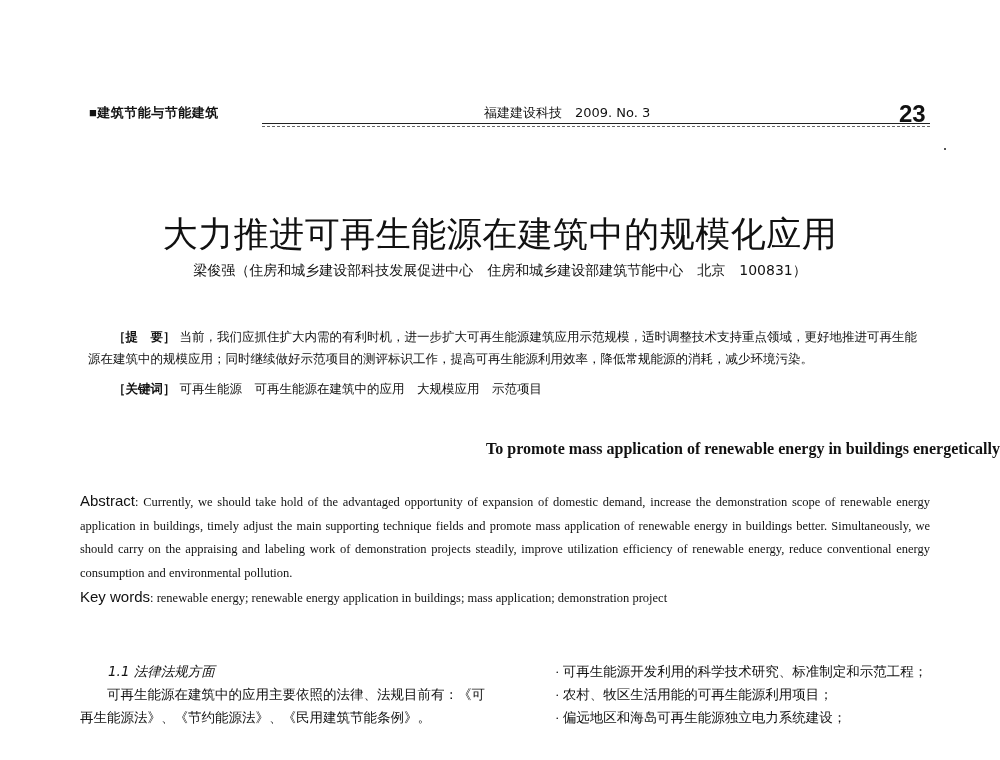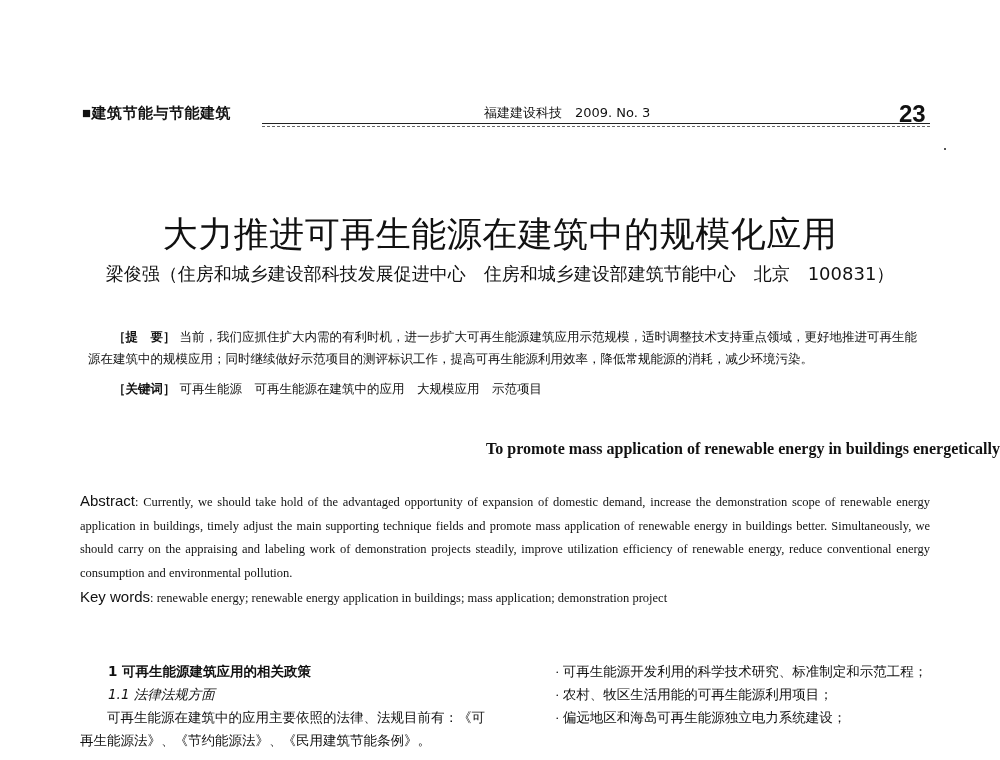--- a/index.html
+++ b/index.html
@@ -1,27 +1,27 @@
 <!DOCTYPE html>
 <html><head>
 <meta charset="utf-8">
 <style>
   html, body { margin: 0; padding: 0; }
   body {
     width: 1000px; height: 760px; background: #ffffff; position: relative; overflow: hidden;
     color: #111; font-family: "DejaVu Serif", "Liberation Serif", serif;
   }
   .abs { position: absolute; }
-  .header-left { left: 82px; top: 104px; font-family: Liberation Sans, sans-serif; font-weight: bold; font-size: 15px; letter-spacing: 0.5px; }
+  .header-left { left: 89px; top: 104px; font-family: Liberation Sans, sans-serif; font-weight: bold; font-size: 13px; letter-spacing: 0.5px; }
   .header-journal { left: 484px; top: 104px; font-size: 13px; font-family: "DejaVu Sans", sans-serif; }
   .header-page { left: 899px; top: 100px; font-size: 24px; font-family: "Liberation Sans", sans-serif; font-weight: bold; }
   .header-rule { left: 262px; top: 123px; width: 668px; height: 0; border-top: 1.5px solid #222; }
   .header-rule2 { left: 262px; top: 126px; width: 668px; height: 0; border-top: 1px dashed #666; }
   .title { left: 0; width: 1000px; top: 192px; text-align: center; font-size: 35px; font-family: "DejaVu Serif", serif; letter-spacing: 0.5px; margin-top: 19px; }
-  .authors { left: 0; width: 1000px; top: 262px; text-align: center; font-size: 18px; font-family: "DejaVu Sans", sans-serif; }
+  .authors { left: 0; width: 1000px; top: 262px; text-align: center; font-size: 14px; font-family: "DejaVu Sans", sans-serif; }
   .zh-abstract { left: 80px; top: 318px; width: 850px; font-size: 12.5px; line-height: 22px; font-family: "DejaVu Serif", serif; }
   .zh-abstract p { margin: 8px; }
   .indent { text-indent: 2em; }
   .bold { font-weight: bold; }
   .en-title { left: 0; width: 1000px; top: 440px; text-align: right; font-size: 16px; font-weight: bold; font-family: "Liberation Serif", serif; }
   .en-abstract { left: 80px; top: 489px; width: 850px; font-size: 12.5px; line-height: 23.5px; font-family: "Liberation Serif", serif; text-align: justify; }
   .en-abstract p { margin: 0; }
   .en-label { font-family: "Liberation Sans", sans-serif; font-size: 15px; }
   .col-left { left: 80px; top: 660px; width: 415px; font-size: 13.5px; line-height: 23px; font-family: "DejaVu Sans", sans-serif; }
   .col-right { left: 528px; top: 660px; width: 405px; font-size: 13.5px; line-height: 23px; font-family: Liberation Serif, serif; }
@@ -55,21 +55,20 @@
 </div>
 
 <div class="abs en-title">To promote mass application of renewable energy in buildings energetically</div>
 
 <div class="abs en-abstract">
   <p><span class="en-label">Abstract</span><span>: </span><span>Currently, we should take hold of the advantaged opportunity of expansion of domestic demand, increase the demonstration scope of renewable energy application in buildings, timely adjust the main supporting technique fields and promote mass application of renewable energy in buildings better. Simultaneously, we should carry on the appraising and labeling work of demonstration projects steadily, improve utilization efficiency of renewable energy, reduce conventional energy consumption and environmental pollution.</span></p>
   <p><span class="en-label">Key words</span><span>: </span><span>renewable energy; renewable energy application in buildings; mass application; demonstration project</span></p>
 </div>
 
 <div class="abs col-left">
-  <p class="h1">1 可再生能源建筑应用的相关政策</p>
   <p class="h2">1.1 法律法规方面</p>
   <p class="indent">可再生能源在建筑中的应用主要依照的法律、法规目前有：《可再生能源法》、《节约能源法》、《民用建筑节能条例》。</p>
 </div>
 
 <div class="abs col-right">
   <p class="indent">· 可再生能源开发利用的科学技术研究、标准制定和示范工程；</p>
   <p class="indent">· 农村、牧区生活用能的可再生能源利用项目；</p>
   <p class="indent">· 偏远地区和海岛可再生能源独立电力系统建设；</p>
 </div>
 

